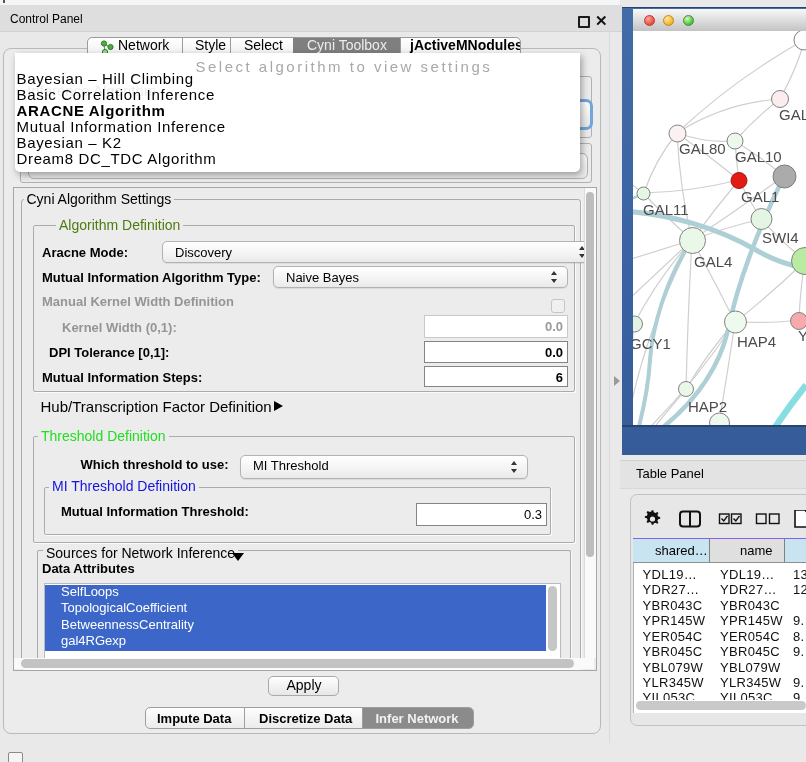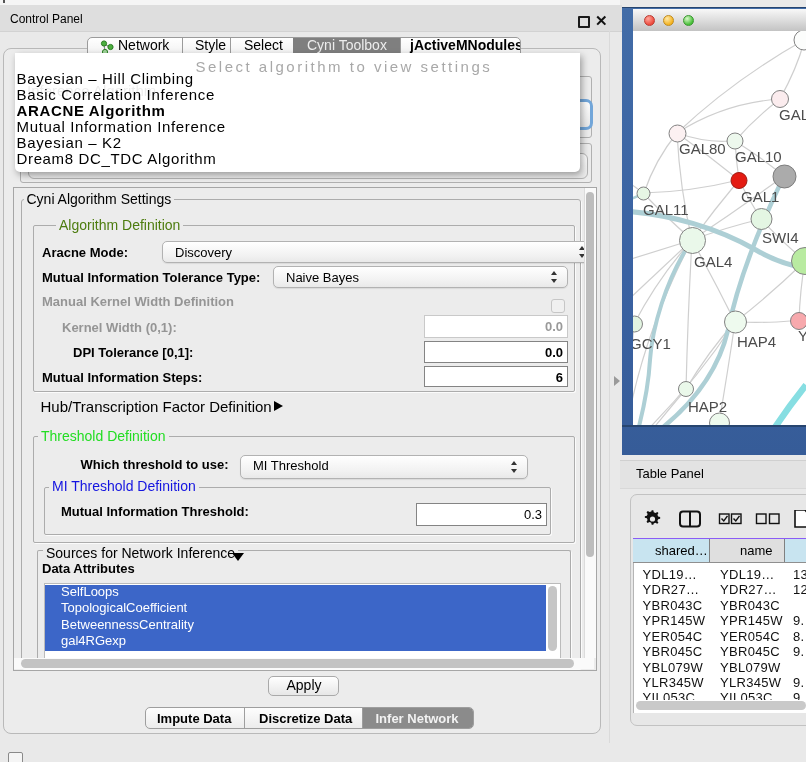--- a/index.html
+++ b/index.html
@@ -72,38 +72,38 @@
 
 <div class="blbl" style="left:42px;top:245px;">Aracne Mode:</div>
 <div class="combo" style="left:134px;top:241px;width:432px;height:20px;margin-left:28px;">
   <span class="ctext">Discovery</span>
   <span class="carrows">
       <i class="up"></i>
       <i class="dn"></i>
     </span>
 </div>
 
-<div class="blbl" style="left:42px;top:270px;">Mutual Information Tolerance Type:</div>
+<div class="blbl" style="left:42px;top:270px;">Mutual Information Algorithm Type:</div>
 <div class="combo" style="left:273px;top:266px;width:293px;height:20px;">
   <span class="ctext">Naive Bayes</span>
   <span class="carrows">
       <i class="up"></i>
       <i class="dn"></i>
     </span>
 </div>
 
 <div class="blbl" style="left:42px;top:294px;color:#959595;">Manual Kernel Width Definition</div>
 <div class="abs" style="left:551px;top:299px;width:12px;height:12px;background:#f0f0f0;border:1px solid #c6c6c6;border-radius:3px;"></div>
 
 <div class="blbl" style="left:42px;top:320px;color:#959595;margin-left:20px;">Kernel Width (0,1):</div>
 <div class="tfield" style="left:424px;top:315px;width:142px;height:21px;border-color:#c9c9c9;">
     <span style="color:#9a9a9a;">0.0</span>
   </div>
 
-<div class="blbl" style="left:50px;top:345px;padding-left:23px;">DPI Tolerance [0,1]:</div>
+<div class="blbl" style="left:26px;top:345px;padding-left:23px;">DPI Tolerance [0,1]:</div>
 <div class="tfield" style="left:424px;top:341px;width:142px;height:20px;">
     <span>0.0</span>
   </div>
 
 <div class="blbl" style="left:42px;top:370px;">Mutual Information Steps:</div>
 <div class="tfield" style="left:424px;top:366px;width:142px;height:19px;">
     <span>6</span>
   </div>
 
 <div class="lbl" style="left:40.5px;top:398px;font-size:15px;">Hub/Transcription Factor Definition</div>

